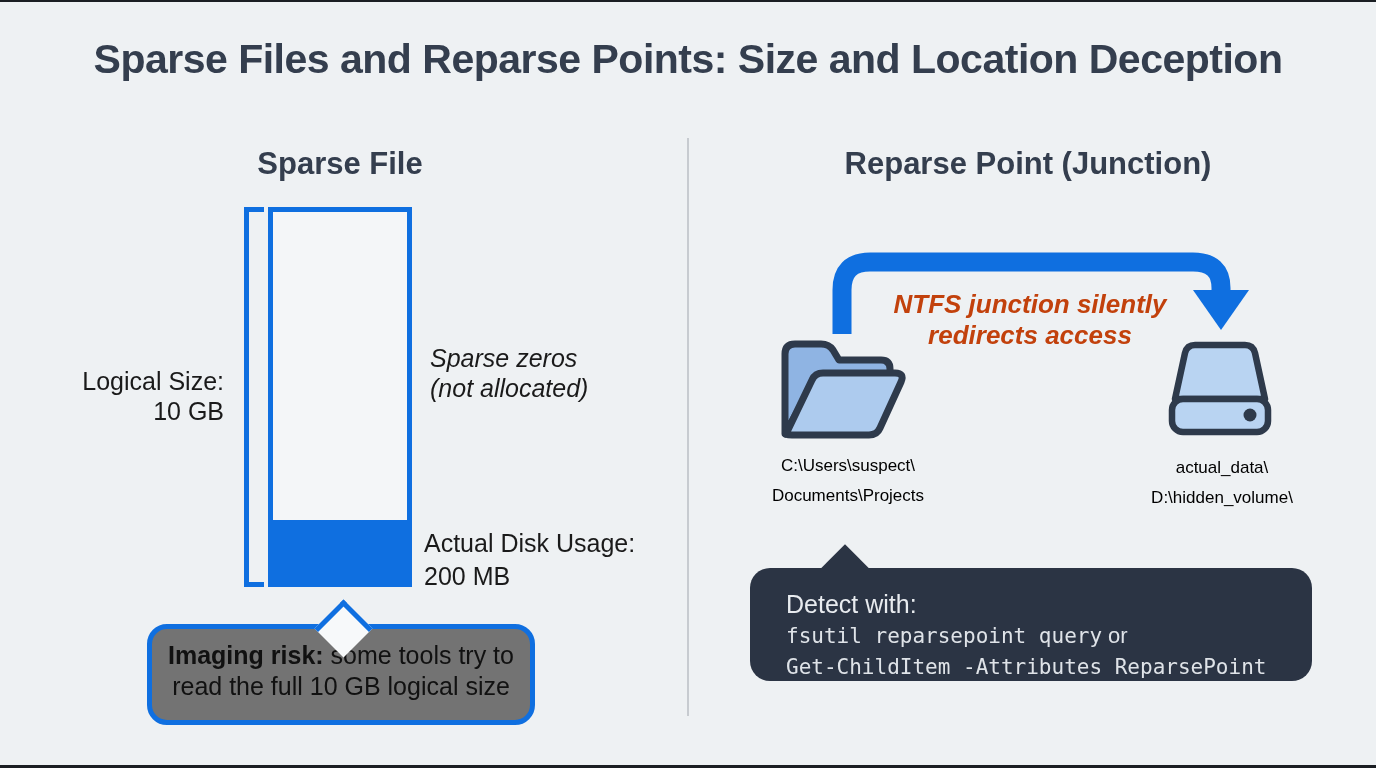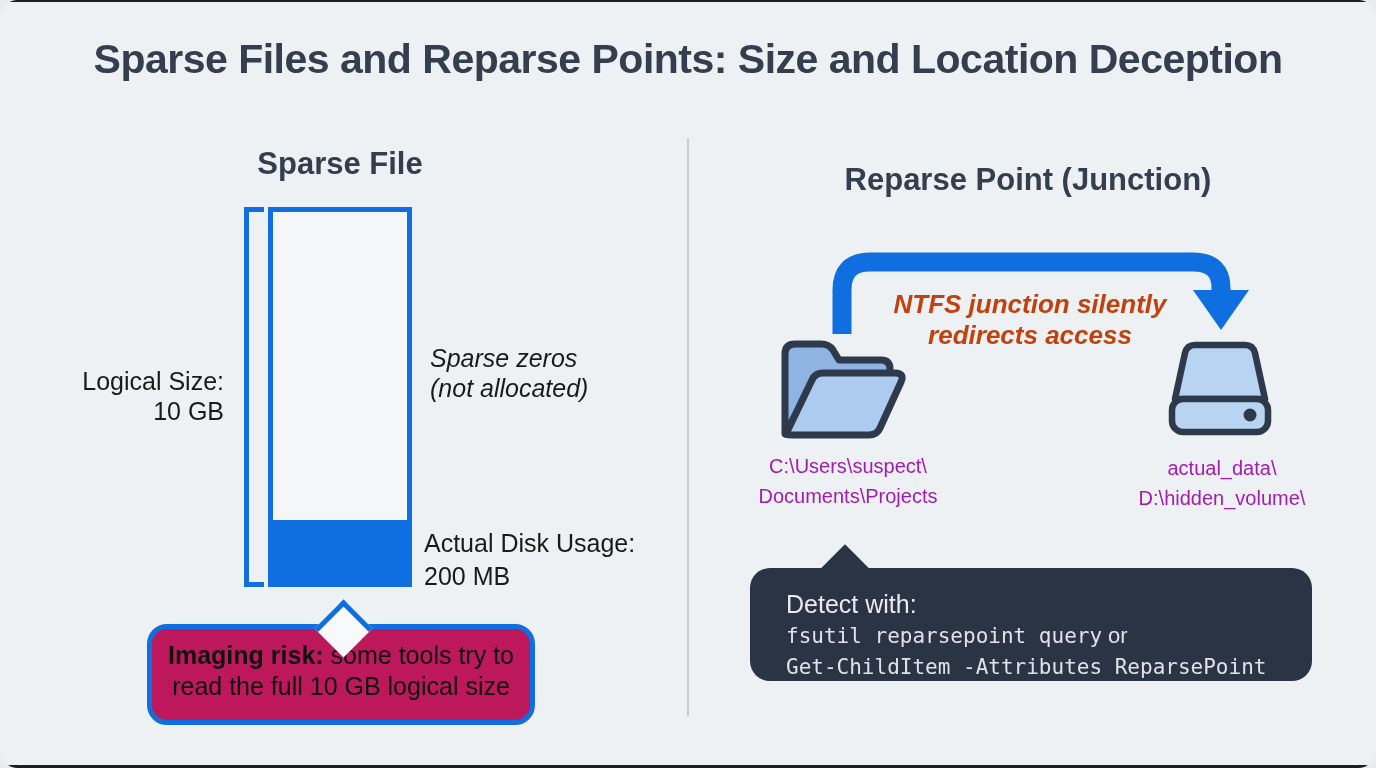--- a/index.html
+++ b/index.html
@@ -1,49 +1,49 @@
 <!DOCTYPE html>
 <html><head>
 <meta charset="utf-8">
 <style>
   html,body{margin:0;padding:0;}
   body{font-family:"Liberation Sans", sans-serif; background:#e9ecef;}
-  .canvas{position:relative;width:1376px;height:768px;background:#eef1f3;overflow:hidden;border-radius:18px;}
+  .canvas{position:relative;width:1376px;height:768px;background:#eef1f3;overflow:hidden;}
   .abs{position:absolute;}
   .edge{left:0;width:1376px;background:#1b1e23;}
   .edge-top{top:0;height:2px;}
   .edge-bottom{bottom:0;height:3px;}
 
   .main-title{top:36px;left:0;width:1376px;text-align:center;font-size:41px;font-weight:bold;color:#343e4e;letter-spacing:-0.5px;}
   .divider{left:687px;top:138px;width:2px;height:578px;background:#c7cbd0;}
 
   .panel-heading{font-size:31px;font-weight:bold;color:#343e4e;text-align:center;}
   .left-heading{left:140px;top:146px;width:400px;}
-  .right-heading{left:758px;top:146px;width:540px;margin-top:16px;}
+  .right-heading{left:758px;top:146px;width:540px;}
 
   
   .bracket{left:244px;top:207px;width:15px;height:370px;border-left:5px solid #0f6fe0;border-top:5px solid #0f6fe0;border-bottom:5px solid #0f6fe0;}
   .bar{left:268px;top:207px;width:134px;height:370px;border:5px solid #0f6fe0;background:#f4f6f8;}
   .bar-fill{position:absolute;left:0;bottom:0;width:100%;height:62px;background:#0f6fe0;}
 
   .body-text{font-size:25px;color:#1a1a1a;line-height:30px;}
   .logical-size{left:40px;top:366px;width:184px;text-align:right;}
   .sparse-zeros{left:430px;top:343px;width:260px;font-style:italic;}
   .actual-usage{left:424px;top:527px;width:280px;line-height:33px;}
 
-  .callout-blue{left:147px;top:624px;width:378px;height:80px;border:5px solid #0f6fe0;border-radius:20px;background:#be185d;text-align:center;font-size:25px;color:#111;line-height:31px;padding-top:11px;}
+  .callout-blue{left:147px;top:624px;width:378px;height:80px;border:5px solid #0f6fe0;border-radius:20px;background:#737373;text-align:center;font-size:25px;color:#111;line-height:31px;padding-top:11px;}
   .callout-blue b{font-weight:bold;}
   .caret-blue{left:323px;top:608px;width:36px;height:36px;background:#f7f9fa;border-top:5px solid #0f6fe0;border-left:5px solid #0f6fe0;transform:rotate(45deg);}
 
   
   .arrow-svg{left:810px;top:244px;}
   .arrow-caption{left:880px;top:289px;width:300px;text-align:center;font-size:26px;font-style:italic;font-weight:600;color:#c2410c;line-height:31px;}
   .folder-svg{left:776px;top:336px;}
   .drive-svg{left:1164px;top:338px;}
-  .path-text{font-size:20px;color:#a21caf;line-height:30px;text-align:center;}
+  .path-text{font-size:17px;color:#000000;line-height:30px;text-align:center;}
   .source-path{left:718px;top:451px;width:260px;}
   .target-path{left:1092px;top:453px;width:260px;}
 
   .detect-box{left:750px;top:568px;width:562px;height:113px;background:#2b3444;border-radius:20px;color:#e8ebef;box-sizing:border-box;padding:22px 16px 0 36px;}
   .detect-label{font-size:25px;}
   .detect-code{margin-top:1px;font-family:"DejaVu Sans Mono", monospace;font-size:21px;line-height:31px;color:#dfe3e8;}
   .detect-code .conn{font-family:"Liberation Sans", sans-serif;font-size:22px;margin-left:6px;}
   .caret-dark{left:824px;top:553px;width:42px;height:42px;background:#2b3444;transform:rotate(45deg);}
 </style>
 </head>

